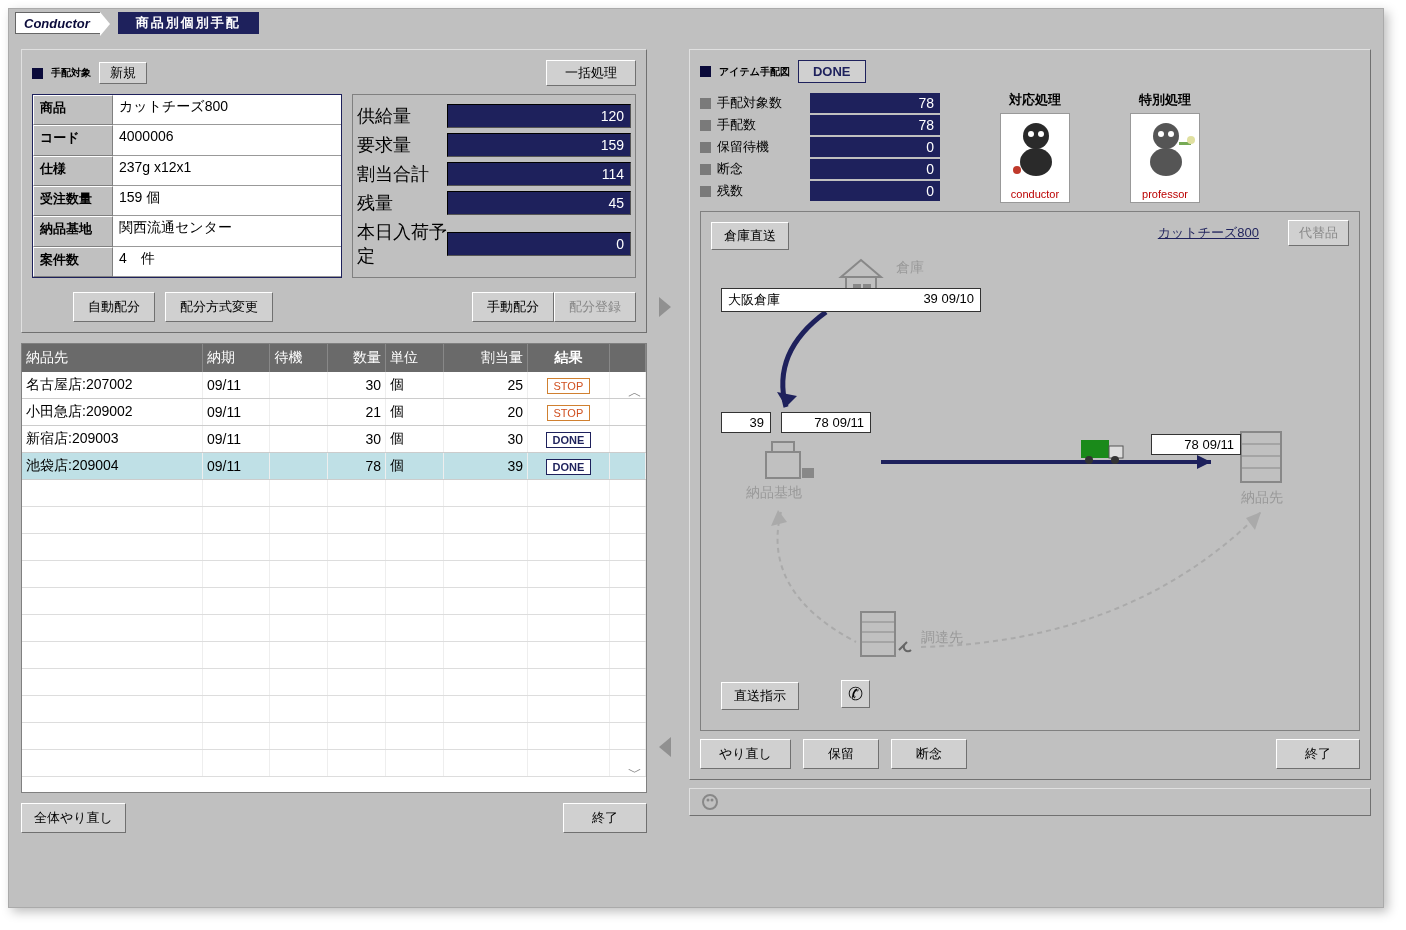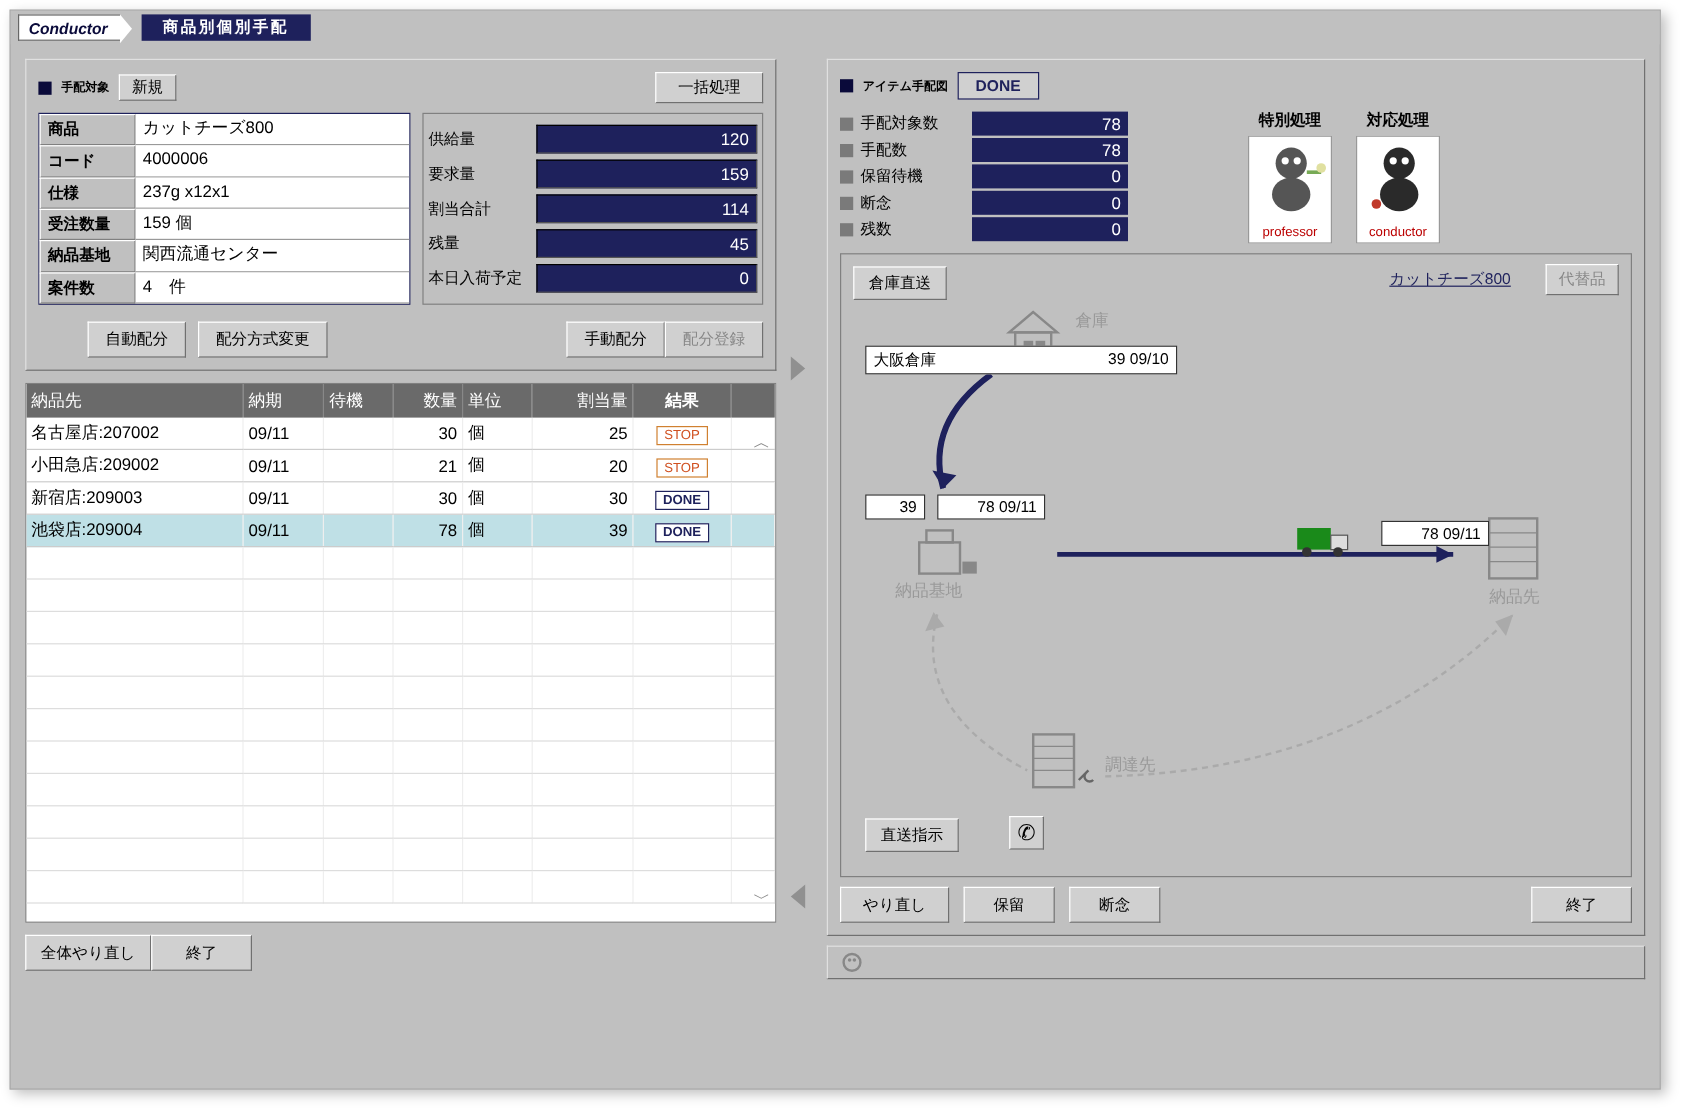--- a/index.html
+++ b/index.html
@@ -19,21 +19,21 @@
 .sq-bullet { width: 11px; height: 11px; background: #0a0a3a; display:inline-block; }
 .sq-bullet-gray { width: 11px; height: 11px; background: #7a7a7a; display:inline-block; }
 .sec-title { font-weight: bold; font-size: 10px; }
 .btn { background: #d0d0d0; border-top:1px solid #fff; border-left:1px solid #fff; border-right:1px solid #707070; border-bottom:1px solid #707070; padding: 3px 10px; cursor:pointer; font-size:13px; display:inline-block; text-align:center; }
 .btn-done { border-color:#1e215c; color:#1e215c; font-weight:bold;}
 .info-grid { display:grid; grid-template-columns: 80px 1fr; border:1px solid #1e215c;}
 .info-grid .lbl { background:#c0c0c0; border-top:1px solid #fff; border-left:1px solid #fff; border-right:1px solid #808080; border-bottom:1px solid #808080; padding:3px 6px; font-size:13px; font-weight:bold;}
 .info-grid .val { background:#fff; border-bottom:1px solid #999; padding:3px 6px; font-size:14px;}
 .metrics { border:1px solid #808080; padding:4px; background:#c0c0c0;}
 .metric-row { display:flex; align-items:center; margin:5px 0;}
-.metric-row .mlbl { width:90px; font-size:13px; }
+.metric-row .mlbl { width:90px; font-size:18px; }
 .metric-row .mval { flex:1; background:#1e215c; color:#fff; text-align:right; padding:3px 6px; font-size:14px; border:1px inset #555;}
 .stat-row { display:flex; align-items:center; margin:2px 0;}
 .stat-row .slbl { width:110px; font-size:13px; display:flex; align-items:center; gap:6px;}
 .stat-row .sval { width:130px; background:#1e215c; color:#fff; text-align:right; padding:2px 6px; font-size:14px;}
 .char-box { width:70px; height:90px; background:#fff; border:1px solid #999; display:inline-block; position:relative; margin-top:4px;}
 .char-lbl { position:absolute; bottom:2px; width:100%; text-align:center; font-size:11px;}
 .char-lbl.red { color:#b00;}
 .table-wrap { background:#fff; border:1px solid #808080; height:450px; overflow-y:auto; position:relative;}
 .tbl { width:100%; border-collapse:collapse; font-size:14px;}
 .tbl th { background:#6a6a6a; color:#fff; padding:5px 4px; font-weight:normal; text-align:left; border-right:1px solid #888;}
@@ -291,21 +291,21 @@
                 <td></td>
                 <td></td>
                 <td></td>
               </tr>
             </tbody>
         </table>
         <span class="scroll-arrow" style="top:40px;">︿</span>
         <span class="scroll-arrow" style="bottom:10px;">﹀</span>
       </div>
 
-      <div style="display:flex; justify-content:flex-start; margin-top:10px;">
+      <div style="display:flex; justify-content:space-between; margin-top:10px;">
         <span class="btn" style="padding:5px 12px;">全体やり直し</span>
         <span class="btn" style="padding:5px 28px;">終了</span>
       </div>
     </div>
 
     <div style="width:18px; position:relative;">
       <div class="tri-right" style="position:absolute; top:260px;"></div>
       <div class="tri-left" style="position:absolute; top:700px;"></div>
     </div>
 
@@ -349,48 +349,48 @@
                 </div>
                 <div class="sval">0</div>
               </div>
             <div class="stat-row">
                 <div class="slbl">
                   <span class="sq-bullet-gray"></span>
                   <span>残数</span>
                 </div>
                 <div class="sval">0</div>
               </div>
+          </div>
+          <div style="text-align:center;">
+            <div style="font-weight:bold;">対応処理</div>
+            <div class="char-box">
+              <svg width="70" height="74" viewBox="0 0 70 74">
+                  <circle cx="35" cy="22" r="13" fill="#2a2a2a"></circle>
+                  <ellipse cx="35" cy="48" rx="16" ry="14" fill="#2a2a2a"></ellipse>
+                  <circle cx="30" cy="20" r="3" fill="#fff"></circle>
+                  <circle cx="40" cy="20" r="3" fill="#fff"></circle>
+                  <circle cx="16" cy="56" r="4" fill="#c0392b"></circle>
+                </svg>
+              <div class="char-lbl red">conductor</div>
+            </div>
           </div>
           <div style="text-align:center; margin-left:40px;">
             <div style="font-weight:bold;">特別処理</div>
             <div class="char-box">
               <svg width="70" height="74" viewBox="0 0 70 74">
                   <circle cx="35" cy="22" r="13" fill="#555"></circle>
                   <ellipse cx="35" cy="48" rx="16" ry="14" fill="#555"></ellipse>
                   <circle cx="30" cy="20" r="3" fill="#fff"></circle>
                   <circle cx="40" cy="20" r="3" fill="#fff"></circle>
                   <rect x="48" y="28" width="12" height="3" fill="#7a5"></rect>
                   <circle cx="60" cy="26" r="4" fill="#e0e0a0"></circle>
                 </svg>
               <div class="char-lbl red">professor</div>
             </div>
           </div>
-          <div style="text-align:center;">
-            <div style="font-weight:bold;">対応処理</div>
-            <div class="char-box">
-              <svg width="70" height="74" viewBox="0 0 70 74">
-                  <circle cx="35" cy="22" r="13" fill="#2a2a2a"></circle>
-                  <ellipse cx="35" cy="48" rx="16" ry="14" fill="#2a2a2a"></ellipse>
-                  <circle cx="30" cy="20" r="3" fill="#fff"></circle>
-                  <circle cx="40" cy="20" r="3" fill="#fff"></circle>
-                  <circle cx="16" cy="56" r="4" fill="#c0392b"></circle>
-                </svg>
-              <div class="char-lbl red">conductor</div>
-            </div>
-          </div>
         </div>
 
         <div class="diagram panel-inset">
           
           <span class="btn" style="padding:4px 12px;">倉庫直送</span>
           <span style="position:absolute; right:100px; top:12px;" class="link-underline">カットチーズ800</span>
           <span class="btn" style="position:absolute; right:10px; top:8px; color:#888; padding:3px 10px;">代替品</span>
 
           
           <svg width="610" height="500" style="position:absolute; left:0; top:0; pointer-events:none;">

